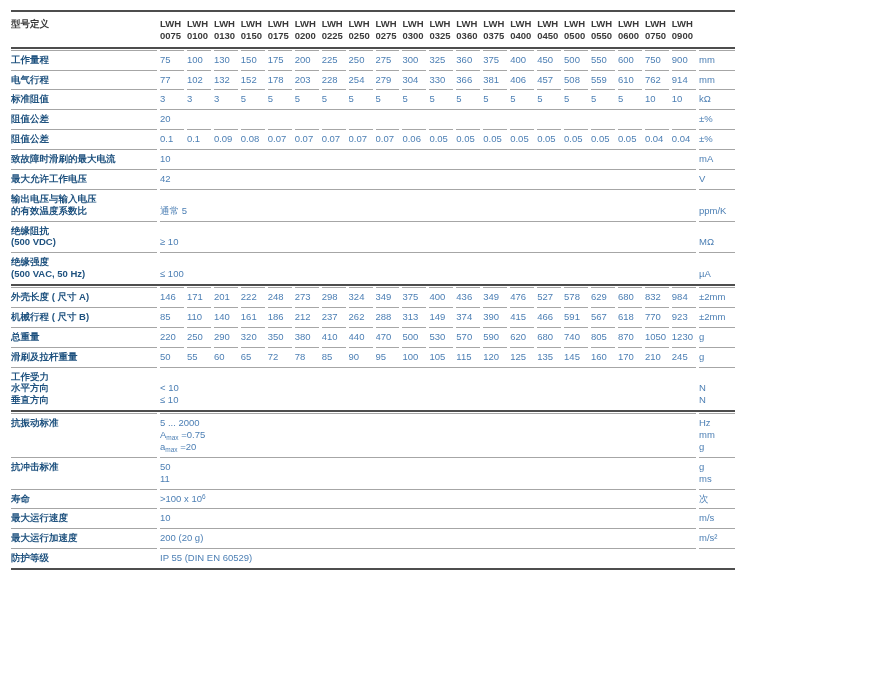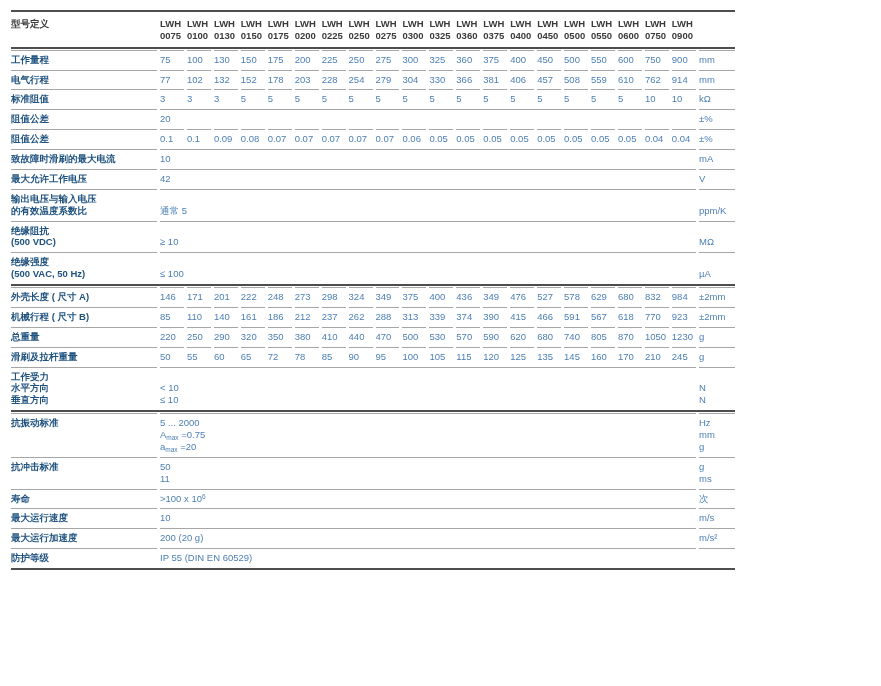--- a/index.html
+++ b/index.html
@@ -273,21 +273,21 @@
           <td class="val">85</td>
           <td class="val">110</td>
           <td class="val">140</td>
           <td class="val">161</td>
           <td class="val">186</td>
           <td class="val">212</td>
           <td class="val">237</td>
           <td class="val">262</td>
           <td class="val">288</td>
           <td class="val">313</td>
-          <td class="val">339</td>
+          <td class="val">149</td>
           <td class="val">374</td>
           <td class="val">390</td>
           <td class="val">415</td>
           <td class="val">466</td>
           <td class="val">591</td>
           <td class="val">567</td>
           <td class="val">618</td>
           <td class="val">770</td>
           <td class="val">923</td>
           <td class="unit-cell">±2mm</td>

